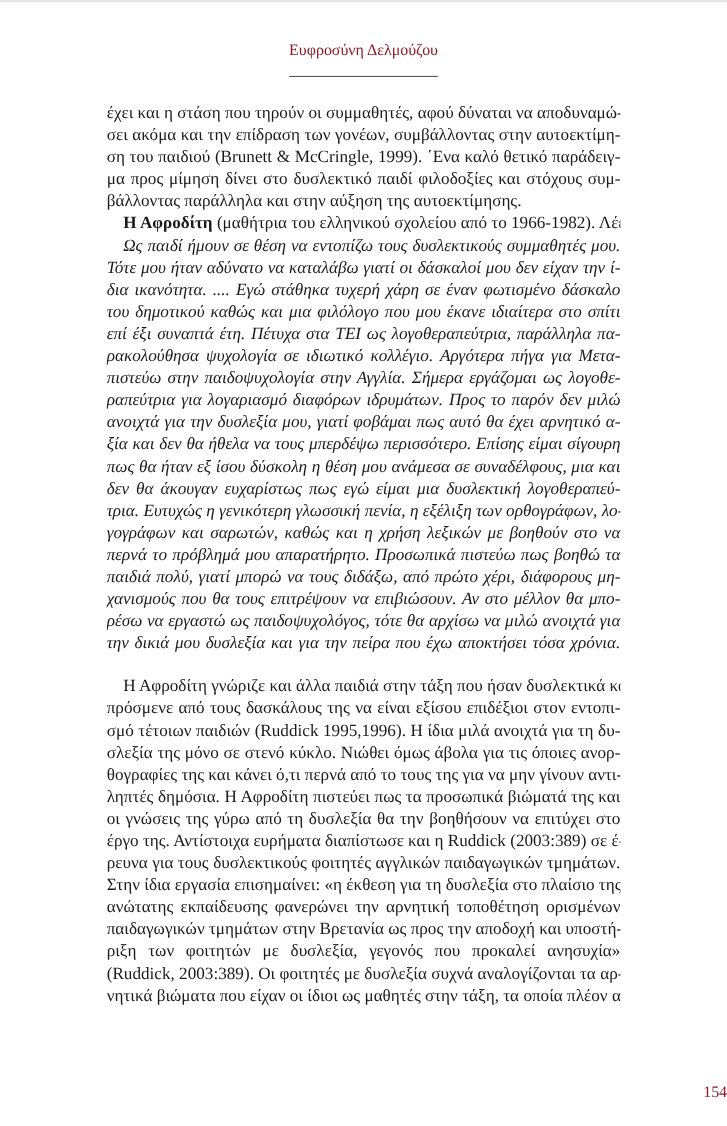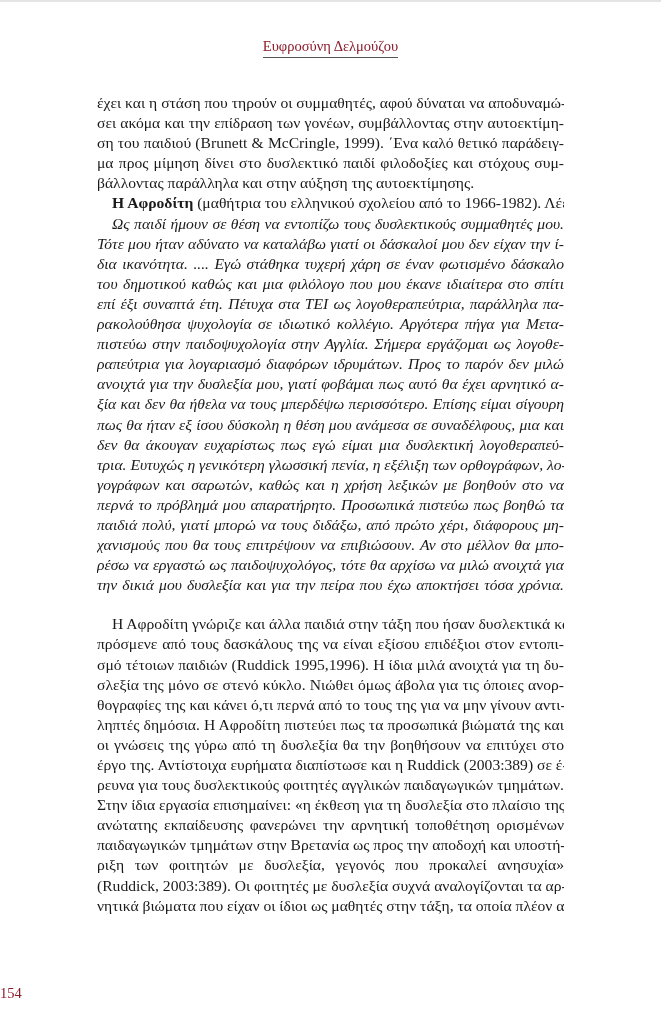--- a/index.html
+++ b/index.html
@@ -5,37 +5,37 @@
   html, body { margin:0; padding:0; }
   body {
     width:661px; height:1024px; background:#ffffff; position:relative; overflow:hidden;
     font-family:"Liberation Serif", "DejaVu Serif", serif; color:#1a1a1a;
   }
   .page-edge { position:absolute; top:0; left:0; right:0; height:2px; background:#e4e4e4; }
   .running-head {
     position:absolute; top:37px; left:0; width:661px; text-align:center;
   }
   .running-head span {
-    display:inline-block; font-size:14.5px; color:#8b1a2a; padding-bottom:2px;
+    display:inline-block; font-size:14.5px; color:#8b1a2a; padding-bottom:14px;
     border-bottom:1.5px solid #555;
   }
   .body {
     position:absolute; left:97px; top:93px; width:467px;
   }
   .line {
     height:20.1px; line-height:20.1px; font-size:15.6px; white-space:nowrap;
     text-align:justify; text-align-last:justify; overflow:hidden;
   }
   .line.last { text-align-last:left; }
   .it { font-style:italic; }
   .indent { padding-left:15px; }
   .b { font-weight:bold; }
   .gap { height:19px; }
   .page-number {
-    position:absolute; top:985px; left:0; width:661px; text-align:left;
+    position:absolute; top:985px; left:0; width:661px; text-align:right;
     font-size:14.5px; color:#8b1a2a;
   }
 </style>
 </head>
 <body>
 
 <div class="page-edge"></div>
 
 <div class="running-head">
   <span>Ευφροσύνη Δελμούζου</span>

